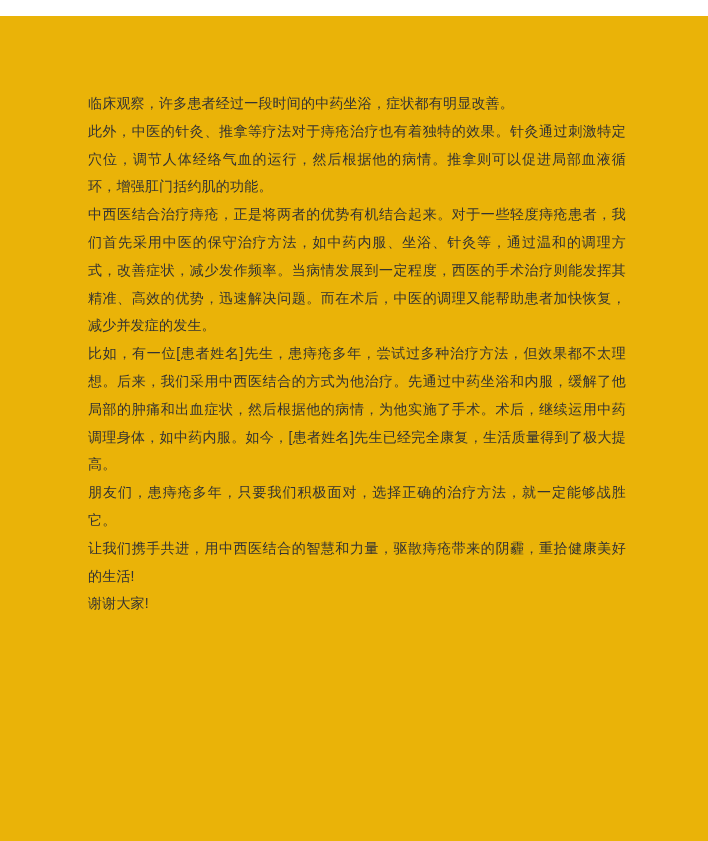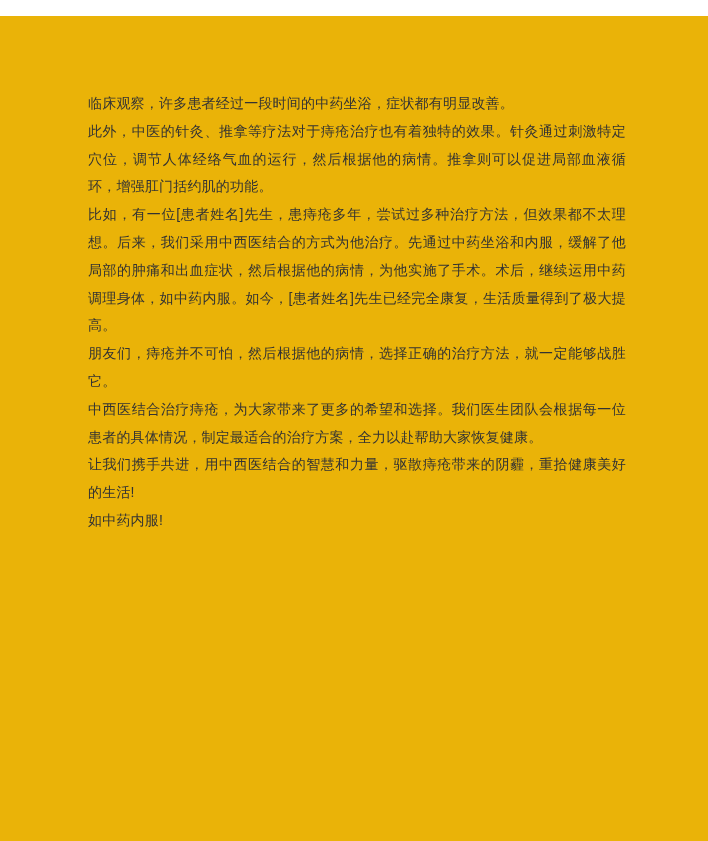--- a/index.html
+++ b/index.html
@@ -40,19 +40,19 @@
     word-break: break-all;
   }
 </style>
 </head>
 <body>
 
 <div class="doc-page">
   <div class="doc-content">
     <p>临床观察，许多患者经过一段时间的中药坐浴，症状都有明显改善。</p>
     <p>此外，中医的针灸、推拿等疗法对于痔疮治疗也有着独特的效果。针灸通过刺激特定穴位，调节人体经络气血的运行，然后根据他的病情。推拿则可以促进局部血液循环，增强肛门括约肌的功能。</p>
+    <p>中西医结合治疗痔疮，正是将两者的优势有机结合起来。对于一些轻度痔疮患者，我们首先采用中医的保守治疗方法，如中药内服、坐浴、针灸等，通过温和的调理方式，改善症状，减少发作频率。当病情发展到一定程度，西医的手术治疗则能发挥其精准、高效的优势，迅速解决问题。而在术后，中医的调理又能帮助患者加快恢复，减少并发症的发生。</p>
     <p>比如，有一位[患者姓名]先生，患痔疮多年，尝试过多种治疗方法，但效果都不太理想。后来，我们采用中西医结合的方式为他治疗。先通过中药坐浴和内服，缓解了他局部的肿痛和出血症状，然后根据他的病情，为他实施了手术。术后，继续运用中药调理身体，如中药内服。如今，[患者姓名]先生已经完全康复，生活质量得到了极大提高。</p>
-    <p>朋友们，痔疮并不可怕，然后根据他的病情，选择正确的治疗方法，就一定能够战胜它。</p>
-    <p>中西医结合治疗痔疮，为大家带来了更多的希望和选择。我们医生团队会根据每一位患者的具体情况，制定最适合的治疗方案，全力以赴帮助大家恢复健康。</p>
+    <p>朋友们，患痔疮多年，只要我们积极面对，选择正确的治疗方法，就一定能够战胜它。</p>
     <p>让我们携手共进，用中西医结合的智慧和力量，驱散痔疮带来的阴霾，重拾健康美好的生活!</p>
-    <p>如中药内服!</p>
+    <p>谢谢大家!</p>
   </div>
 </div>
 
 </body></html>

